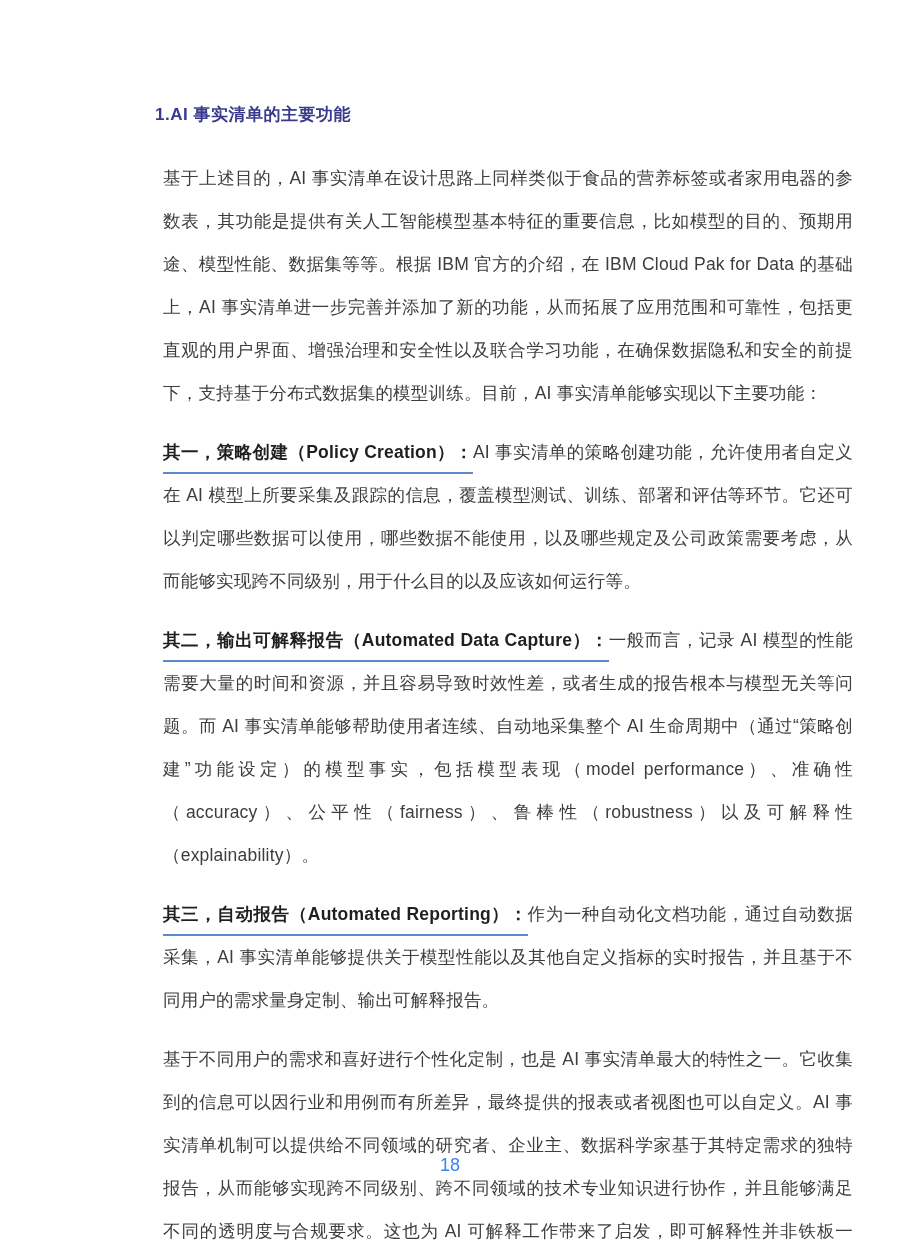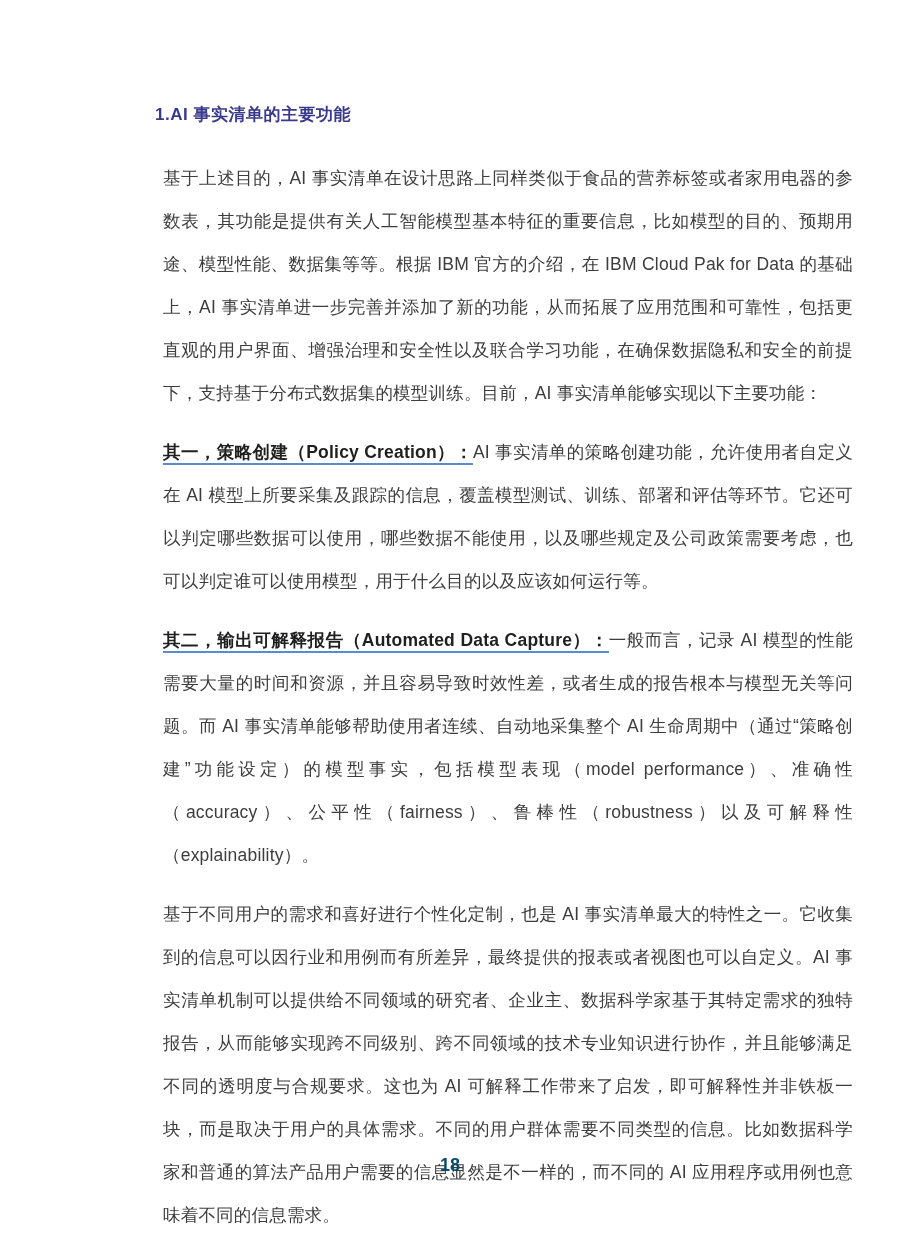--- a/index.html
+++ b/index.html
@@ -38,44 +38,44 @@
     text-align: justify;
     text-justify: inter-ideograph;
     color: #3d3d3d;
     margin: 0 0 16px 8px;
     letter-spacing: 0.2px;
   }
   .lead {
     font-weight: 700;
     color: #1f1f1f;
     border-bottom: 2px solid #5b8bc9;
-    padding-bottom: 1px;
+    padding-bottom: 10px;
   }
   .page-number {
     position: absolute;
     left: 0;
     top: 1138px;
     width: 900px;
     text-align: center;
     font-size: 18px;
-    color: #0c4a6e;
-    font-weight: bold;
+    color: #3b82f6;
   }
 </style>
 </head>
 <body>
 
 <div class="page">
 
   <h2 class="heading">1.AI 事实清单的主要功能</h2>
 
   <p class="para"><span>基于上述目的，AI 事实清单在设计思路上同样类似于食品的营养标签或者家用电器的参数表，其功能是提供有关人工智能模型基本特征的重要信息，比如模型的目的、预期用途、模型性能、数据集等等。根据 IBM 官方的介绍，在 IBM Cloud Pak for Data 的基础上，AI 事实清单进一步完善并添加了新的功能，从而拓展了应用范围和可靠性，包括更直观的用户界面、增强治理和安全性以及联合学习功能，在确保数据隐私和安全的前提下，支持基于分布式数据集的模型训练。目前，AI 事实清单能够实现以下主要功能：</span></p>
 
-  <p class="para"><span class="lead">其一，策略创建（Policy Creation）：</span><span>AI 事实清单的策略创建功能，允许使用者自定义在 AI 模型上所要采集及跟踪的信息，覆盖模型测试、训练、部署和评估等环节。它还可以判定哪些数据可以使用，哪些数据不能使用，以及哪些规定及公司政策需要考虑，也可以判定谁可以使用模型，用于什么目的以及应该如何运行等。</span></p>
+  <p class="para"><span class="lead">其一，策略创建（Policy Creation）：</span><span>AI 事实清单的策略创建功能，允许使用者自定义在 AI 模型上所要采集及跟踪的信息，覆盖模型测试、训练、部署和评估等环节。它还可以判定哪些数据可以使用，哪些数据不能使用，以及哪些规定及公司政策需要考虑，从而能够实现跨不同级别，用于什么目的以及应该如何运行等。</span></p>
 
   <p class="para"><span class="lead">其二，输出可解释报告（Automated Data Capture）：</span><span>一般而言，记录 AI 模型的性能需要大量的时间和资源，并且容易导致时效性差，或者生成的报告根本与模型无关等问题。而 AI 事实清单能够帮助使用者连续、自动地采集整个 AI 生命周期中（通过“策略创建”功能设定）的模型事实，包括模型表现（model performance）、准确性（accuracy）、公平性（fairness）、鲁棒性（robustness）以及可解释性（explainability）。</span></p>
 
+  <p class="para"><span class="lead">其三，自动报告（Automated Reporting）：</span><span>作为一种自动化文档功能，通过自动数据采集，AI 事实清单能够提供关于模型性能以及其他自定义指标的实时报告，并且基于不同用户的需求量身定制、输出可解释报告。</span></p>
 
   <p class="para"><span>基于不同用户的需求和喜好进行个性化定制，也是 AI 事实清单最大的特性之一。它收集到的信息可以因行业和用例而有所差异，最终提供的报表或者视图也可以自定义。AI 事实清单机制可以提供给不同领域的研究者、企业主、数据科学家基于其特定需求的独特报告，从而能够实现跨不同级别、跨不同领域的技术专业知识进行协作，并且能够满足不同的透明度与合规要求。这也为 AI 可解释工作带来了启发，即可解释性并非铁板一块，而是取决于用户的具体需求。不同的用户群体需要不同类型的信息。比如数据科学家和普通的算法产品用户需要的信息显然是不一样的，而不同的 AI 应用程序或用例也意味着不同的信息需求。</span></p>
 
   <div class="page-number">18</div>
 
 </div>
 
 </body></html>

